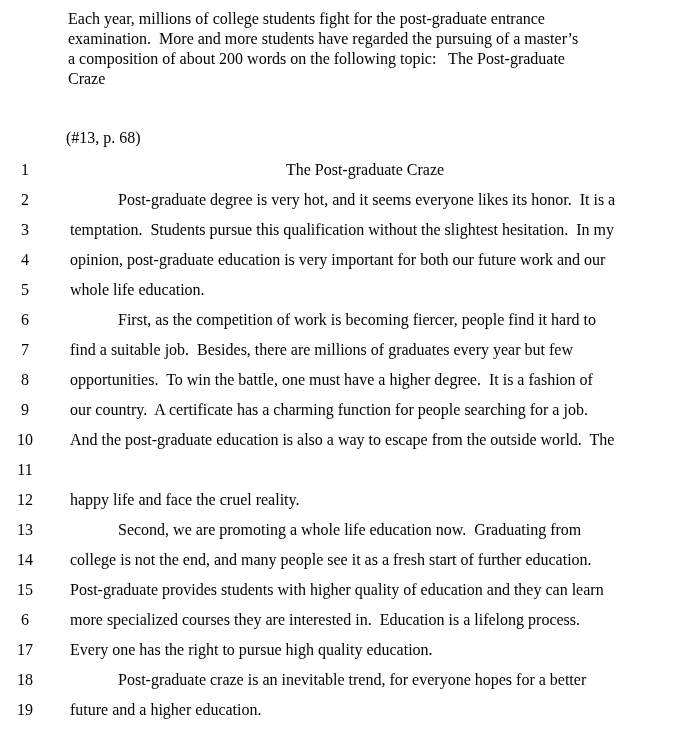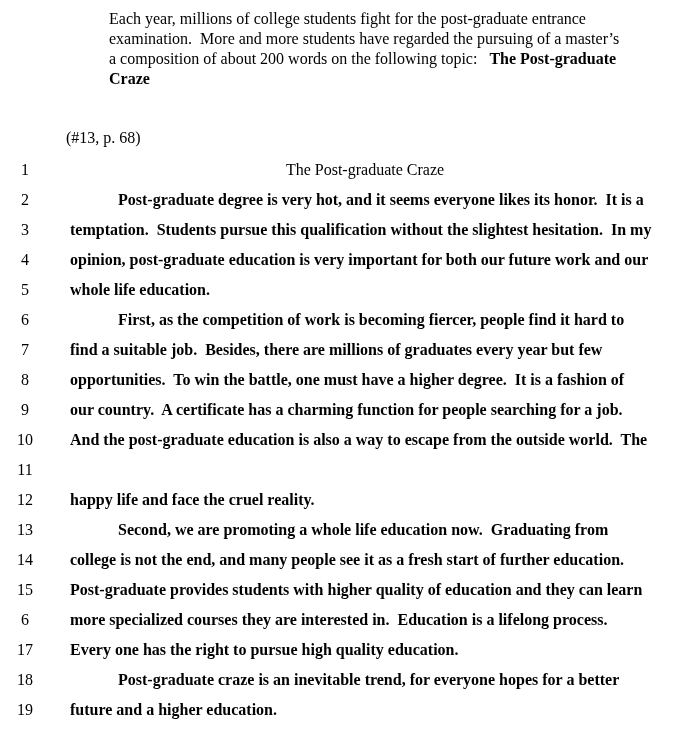--- a/index.html
+++ b/index.html
@@ -21,23 +21,22 @@
   .prompt {
     position: absolute;
     left: 68px;
     top: 9px;
     width: 600px;
     line-height: 20px;
   }
   .pline {
     white-space: pre;
     height: 20px;
-    margin-left: 41px;
   }
-  .bold { font-weight: bold; }
+  .bold { font-weight: normal; }
   
   .ref {
     position: absolute;
     left: 66px;
     top: 129px;
     white-space: pre;
     font-family: Liberation Serif, serif;
   }
   
   .essay {
@@ -53,21 +52,20 @@
   }
   .num {
     width: 50px;
     text-align: center;
     flex: 0 0 50px;
   }
   .text {
     margin-left: 20px;
     width: 590px;
     white-space: pre;
-    font-weight: bold;
   }
   .text.indent { padding-left: 48px; width: 542px; }
   .text.title {
     text-align: center;
     font-weight: normal;
     padding-left: 0;
   }
 </style>
 </head>
 <body>

